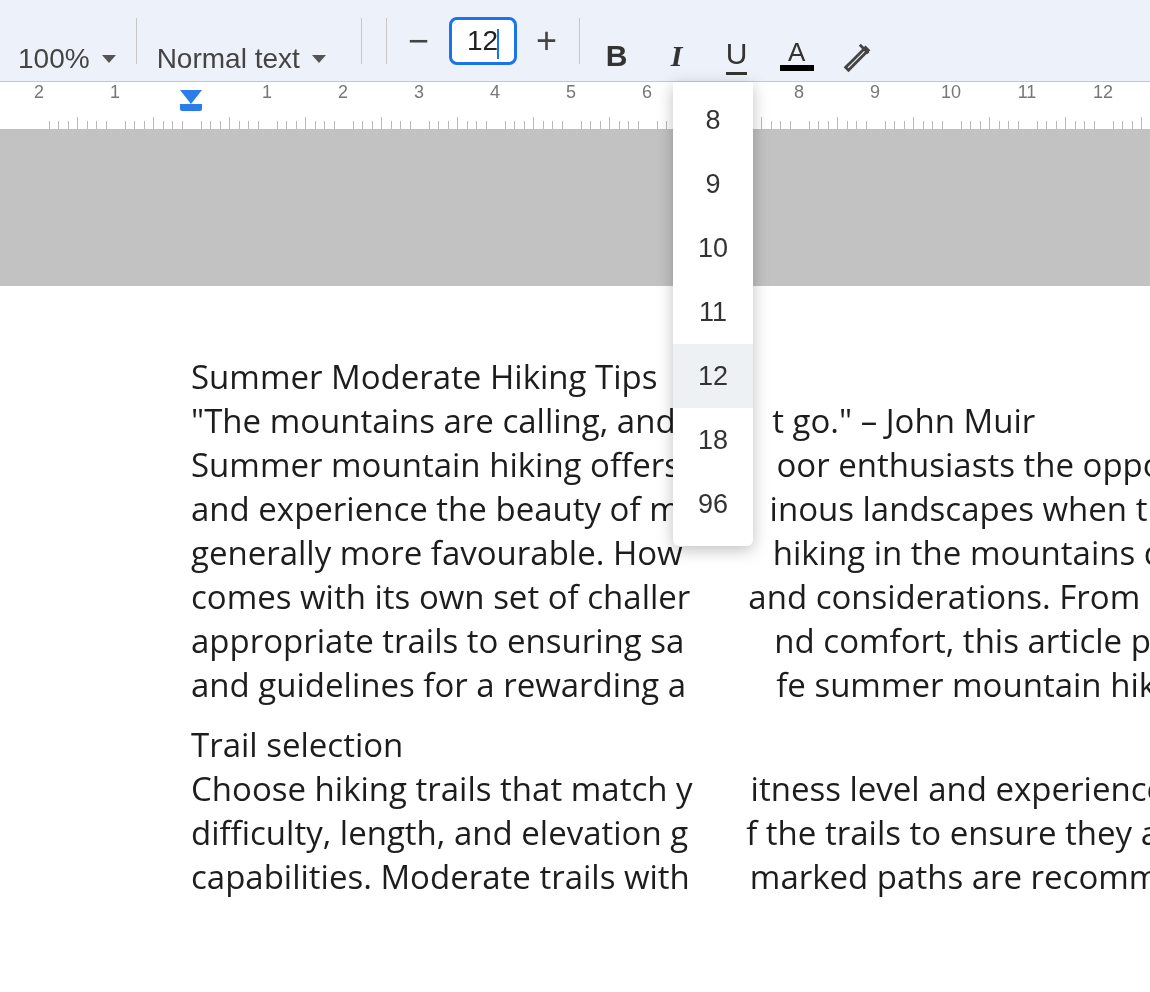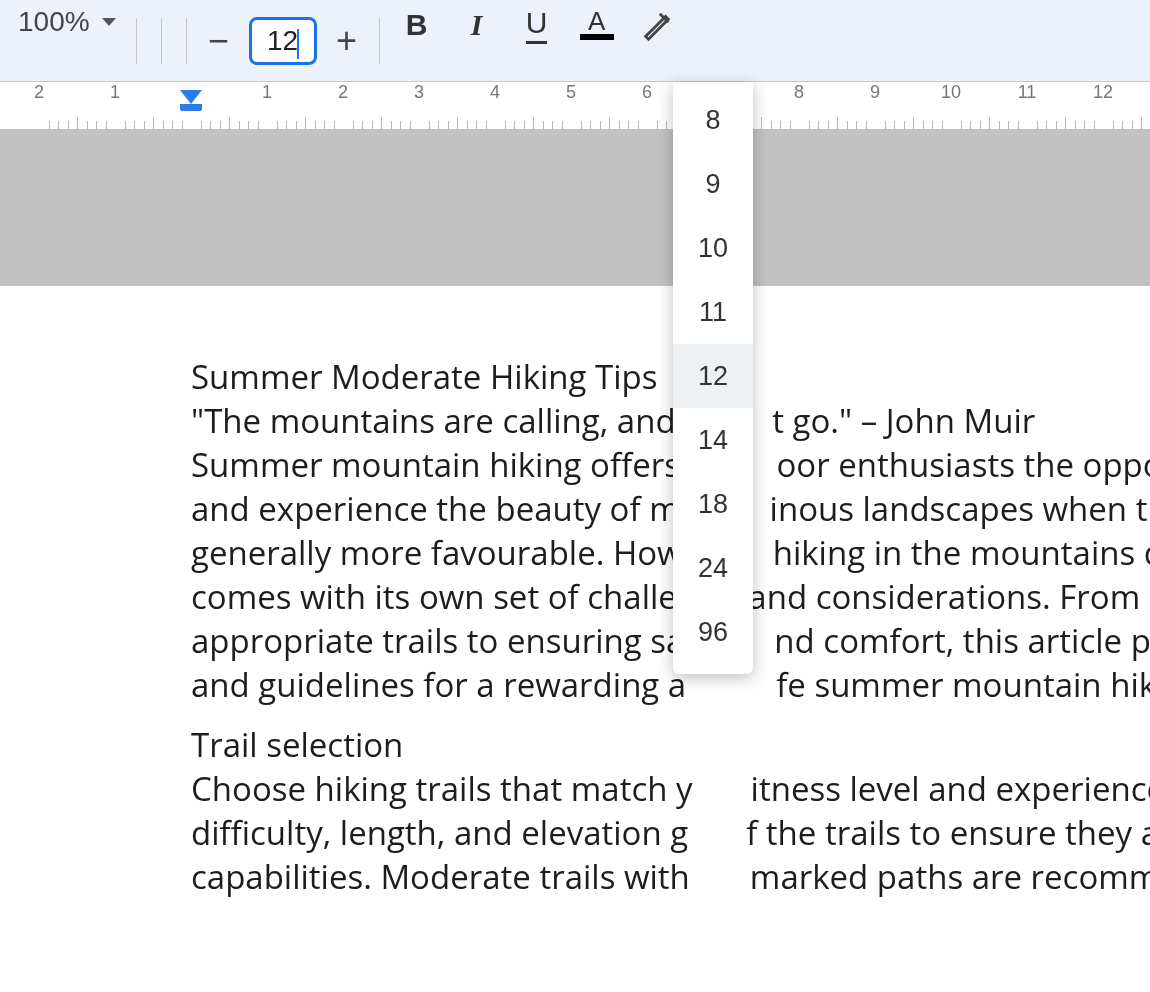--- a/index.html
+++ b/index.html
@@ -7,21 +7,21 @@
   
   .toolbar {
     height: 82px;
     background: #edf2fa;
     display: flex;
     align-items: center;
     padding: 0 10px;
     border-bottom: 1px solid #c7c7c7;
     position: relative;
   }
-  .tb-group { display: flex; align-items: flex-start; height: 100%; }
+  .tb-group { display: flex; align-items: flex-end; height: 100%; }
   .tb-divider { width: 1px; height: 46px; background: #c7c7c7; margin: 0 12px; }
   .tb-select {
     display: flex; align-items: center; gap: 12px;
     font-size: 28px; color: #444; cursor: pointer;
     padding: 6px 8px; border-radius: 4px;
   }
   .caret { width: 0; height: 0; border-left: 7px solid transparent; border-right: 7px solid transparent; border-top: 8px solid #555; }
   
   .fontsize-wrap { display: flex; align-items: center; gap: 10px; position: relative; }
   .fs-btn { width: 40px; height: 40px; display: flex; align-items: center; justify-content: center; font-size: 36px; font-weight: 400; color: #444; cursor: pointer; border-radius: 4px; }
@@ -74,20 +74,26 @@
   <div class="fs-highlight"></div>
 
   <div class="tb-group">
     <div class="tb-select">
       <span>100%</span>
       <span class="caret"></span>
     </div>
   </div>
   <div class="tb-divider"></div>
 
+  <div class="tb-group">
+    <div class="tb-select" style="min-width:200px">
+      <span>Normal text</span>
+      <span class="caret"></span>
+    </div>
+  </div>
   <div class="tb-divider"></div>
 
   <div class="tb-divider"></div>
 
   <div class="tb-group fontsize-wrap">
     <div class="fs-btn">
         <span>−</span>
       </div>
     <div class="fs-input">
       <span>12</span>
@@ -277,17 +283,15 @@
     </div>
   </div>
 </div>
 
 <div class="dropdown" id="fs-dropdown">
     <div class="item">8</div>
     <div class="item">9</div>
     <div class="item">10</div>
     <div class="item">11</div>
     <div class="item selected">12</div>
-    <div class="item">14</div>
     <div class="item">18</div>
-    <div class="item">24</div>
     <div class="item">96</div>
   </div>
 
 </body></html>

